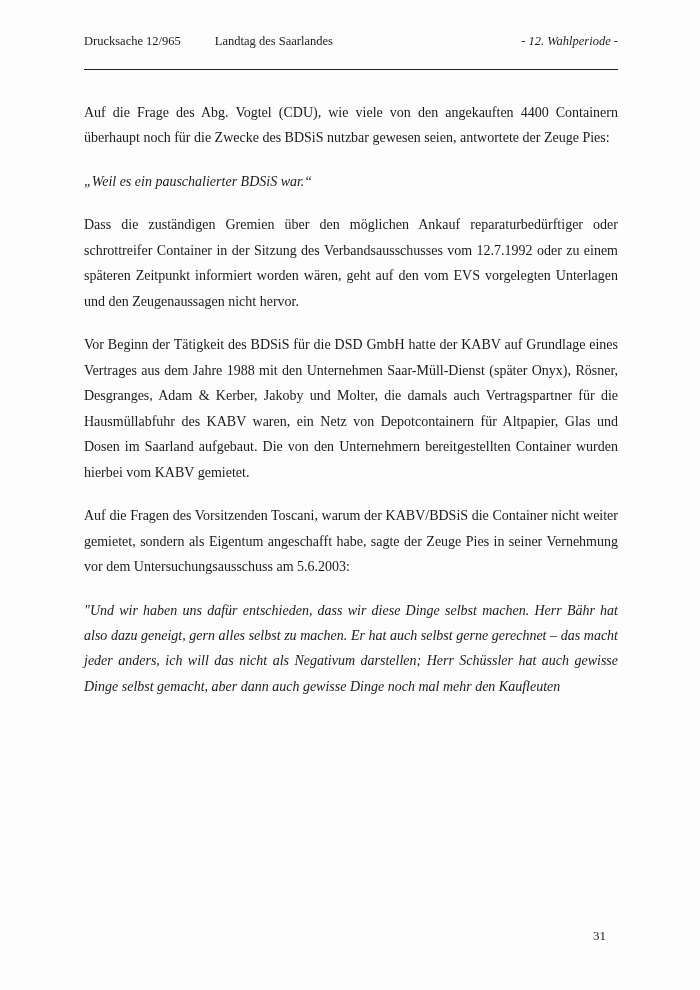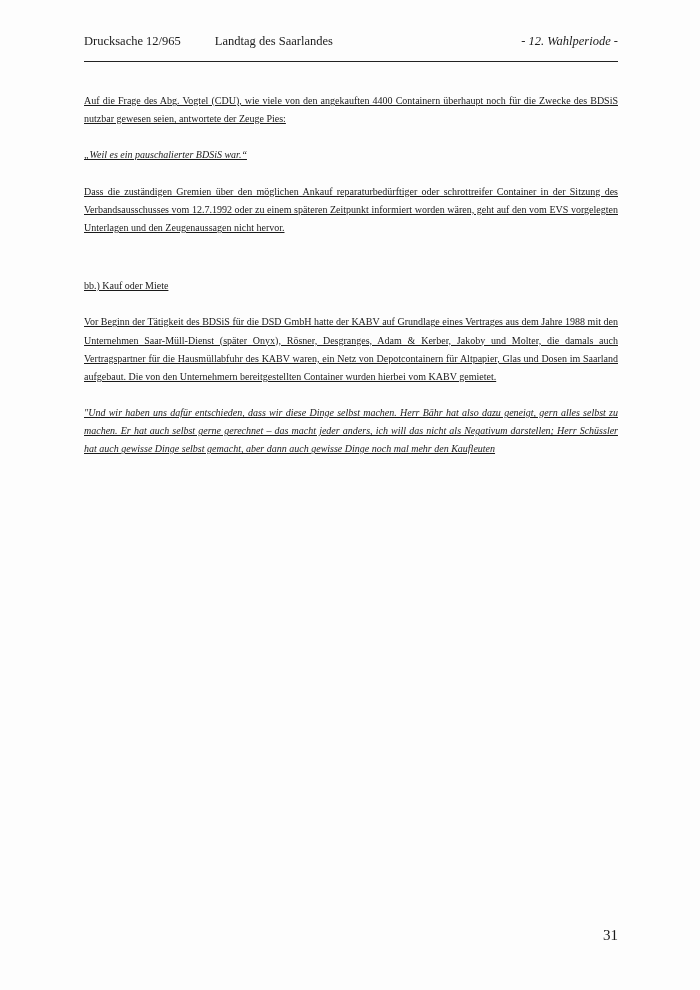--- a/index.html
+++ b/index.html
@@ -21,67 +21,66 @@
     position: absolute;
     left: 84px;
     top: 34px;
     width: 534px;
   }
   .header-line {
     display: flex;
     justify-content: space-between;
     align-items: baseline;
     font-size: 12.5px;
-    padding-bottom: 12px;
+    padding-bottom: 20px;
     border-bottom: 1.1px solid #222;
     width: 534px;
     white-space: nowrap;
   }
   .header-left { flex: 0 0 auto; }
   .header-center { flex: 0 0 auto; margin-left: 34px; }
   .header-right { flex: 0 0 auto; margin-left: auto; font-style: italic; }
 
   p.para {
-    font-size: 10px;
+    font-size: 14px;
     line-height: 1.82;
     margin: 0 0 18px 0;
     text-align: justify;
     text-justify: inter-word;
     hyphens: manual;
-    text-decoration: underline;
   }
   p.first { margin-top: 30px; }
   p.quote {
     font-style: italic;
   }
   p.spacer-before { margin-top: 40px; }
   .page-number {
     position: absolute;
-    right: 82px;
+    right: 94px;
     bottom: 46px;
-    font-size: 15px;
+    font-size: 13px;
   }
 </style>
 </head>
 <body>
 
 <div class="page">
 
   <div class="content">
 
     <div class="header-line">
       <span class="header-left">Drucksache 12/965</span>
       <span class="header-center">Landtag des Saarlandes</span>
       <span class="header-right">- 12. Wahlperiode -</span>
     </div>
 
     <p class="para first">Auf die Frage des Abg. Vogtel (CDU), wie viele von den angekauften 4400 Containern überhaupt noch für die Zwecke des BDSiS nutzbar gewesen seien, antwortete der Zeuge Pies:</p>
     <p class="para quote">„Weil es ein pauschalierter BDSiS war.“</p>
     <p class="para">Dass die zuständigen Gremien über den möglichen Ankauf reparaturbedürftiger oder schrottreifer Container in der Sitzung des Verbandsausschusses vom 12.7.1992 oder zu einem späteren Zeitpunkt informiert worden wären, geht auf den vom EVS vorgelegten Unterlagen und den Zeugenaussagen nicht hervor.</p>
-    <p class="para spacer-before">bb.) Kauf oder Miete</p>
     <p class="para">Vor Beginn der Tätigkeit des BDSiS für die DSD GmbH hatte der KABV auf Grundlage eines Vertrages aus dem Jahre 1988 mit den Unternehmen Saar-Müll-Dienst (später Onyx), Rösner, Desgranges, Adam &amp; Kerber, Jakoby und Molter, die damals auch Vertragspartner für die Hausmüllabfuhr des KABV waren, ein Netz von Depotcontainern für Altpapier, Glas und Dosen im Saarland aufgebaut. Die von den Unternehmern bereitgestellten Container wurden hierbei vom KABV gemietet.</p>
+    <p class="para">Auf die Fragen des Vorsitzenden Toscani, warum der KABV/BDSiS die Container nicht weiter gemietet, sondern als Eigentum angeschafft habe, sagte der Zeuge Pies in seiner Vernehmung vor dem Untersuchungsausschuss am 5.6.2003:</p>
     <p class="para quote">"Und wir haben uns dafür entschieden, dass wir diese Dinge selbst machen. Herr Bähr hat also dazu geneigt, gern alles selbst zu machen. Er hat auch selbst gerne gerechnet – das macht jeder anders, ich will das nicht als Negativum darstellen; Herr Schüssler hat auch gewisse Dinge selbst gemacht, aber dann auch gewisse Dinge noch mal mehr den Kaufleuten</p>
 
   </div>
 
   <div class="page-number">31</div>
 
 </div>
 
 </body></html>

